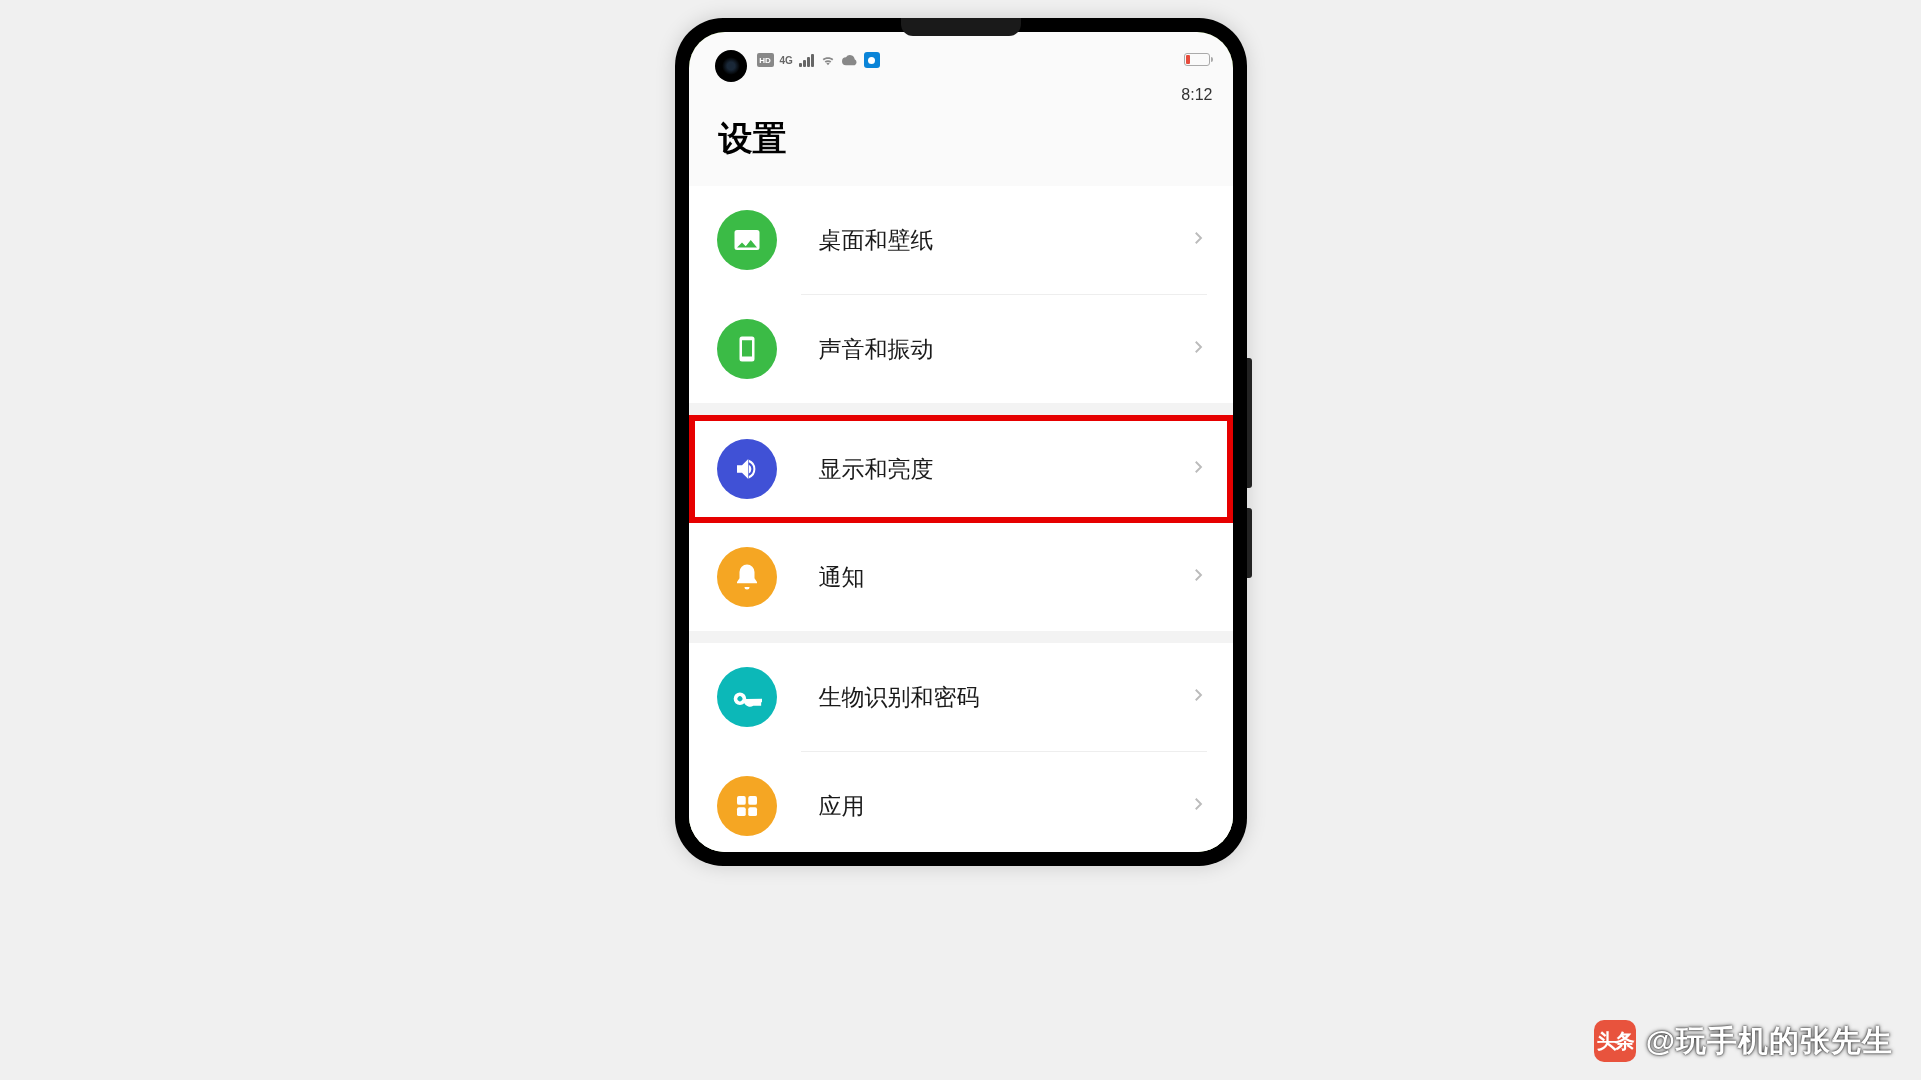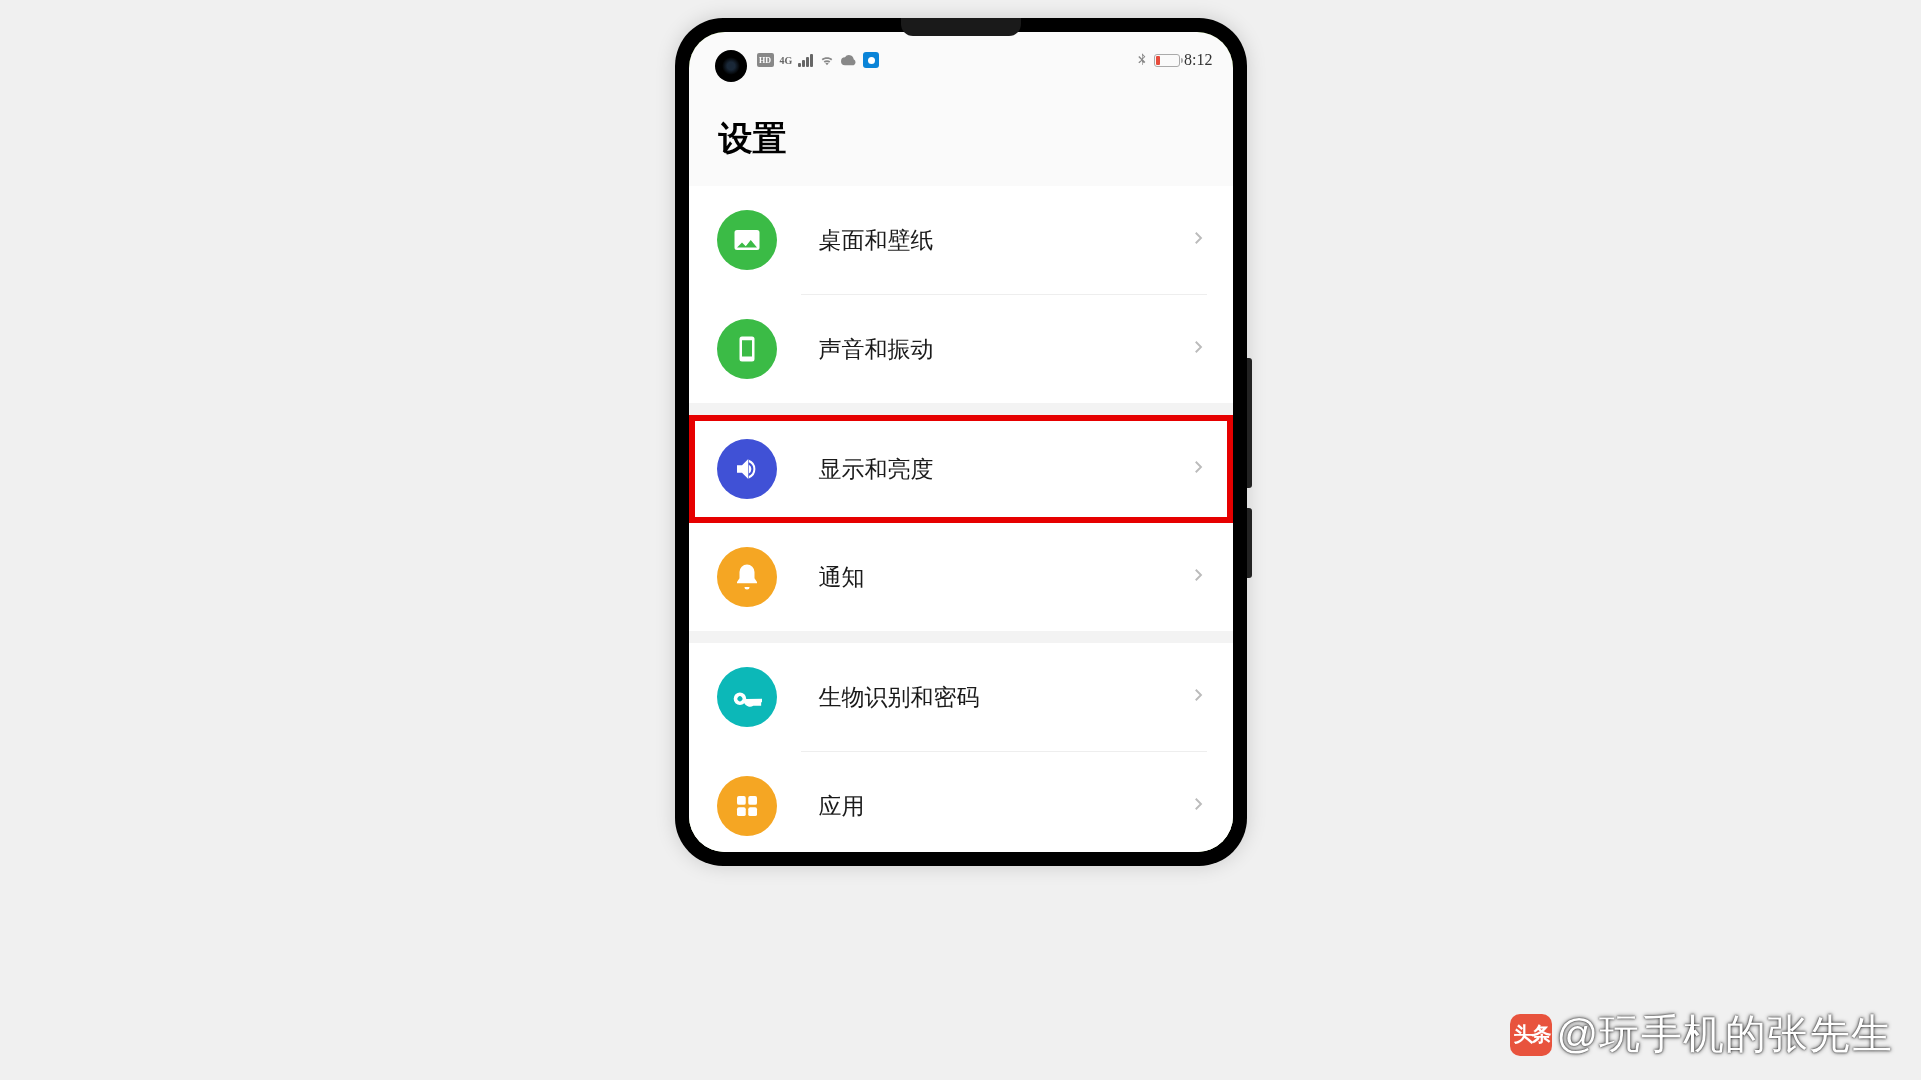--- a/index.html
+++ b/index.html
@@ -56,21 +56,20 @@
       border-radius: 0 3px 3px 0;
     }
     
     .phone-screen {
       width: 100%;
       height: 820px;
       background: #4d7c0f;
       border-radius: 36px;
       overflow: hidden;
       position: relative;
-      font-family: Liberation Serif, serif;
     }
     
     .camera-hole {
       position: absolute;
       top: 18px;
       left: 26px;
       width: 32px;
       height: 32px;
       background: #000;
       border-radius: 50%;
@@ -94,21 +93,22 @@
       justify-content: space-between;
     }
     .status-left {
       display: flex;
       align-items: center;
       gap: 6px;
     }
     .status-right {
       display: flex;
       align-items: center;
-      gap: 4px;
+      gap: 20px;
+      flex-direction: column;
     }
     
     .hd-badge {
       width: 17px; height: 14px;
       background: #888; color: #fff;
       font-size: 8px; font-weight: bold;
       display: flex; align-items: center; justify-content: center;
       border-radius: 2px;
     }
     .net-4g {
@@ -219,37 +219,37 @@
     .ic-blue { background: #4051d6; }
     .ic-orange { background: #f5a623; }
     .ic-teal { background: #0cb8b8; }
     
     .watermark {
       position: absolute;
       bottom: 18px;
       right: 28px;
       display: flex;
       align-items: center;
-      gap: 4px;
+      gap: 10px;
     }
     .wm-logo {
       width: 42px; height: 42px;
       background: #e8533d;
       border-radius: 10px;
       display: flex;
       align-items: center;
       justify-content: center;
       color: #fff;
       font-size: 20px;
       font-weight: bold;
       letter-spacing: -2px;
     }
     .wm-text {
-      font-size: 41px;
-      font-weight: 400;
+      font-size: 30px;
+      font-weight: 700;
       color: #fff;
       text-shadow: 0 0 4px rgba(0,0,0,0.7), 0 0 2px rgba(0,0,0,0.9);
       letter-spacing: 1px;
     }
   </style>
 </head>
 <body>
 
 <div class="phone-frame">
   <div class="phone-notch"></div>

